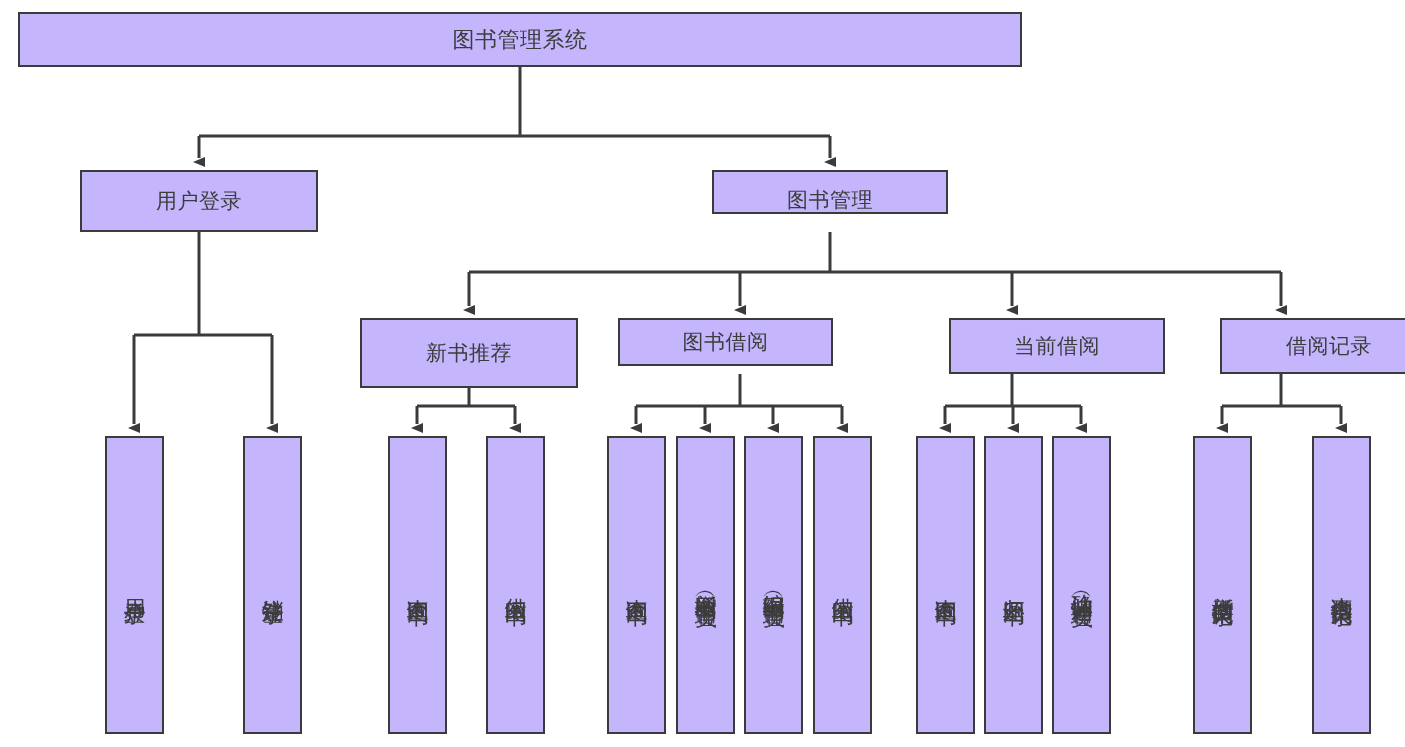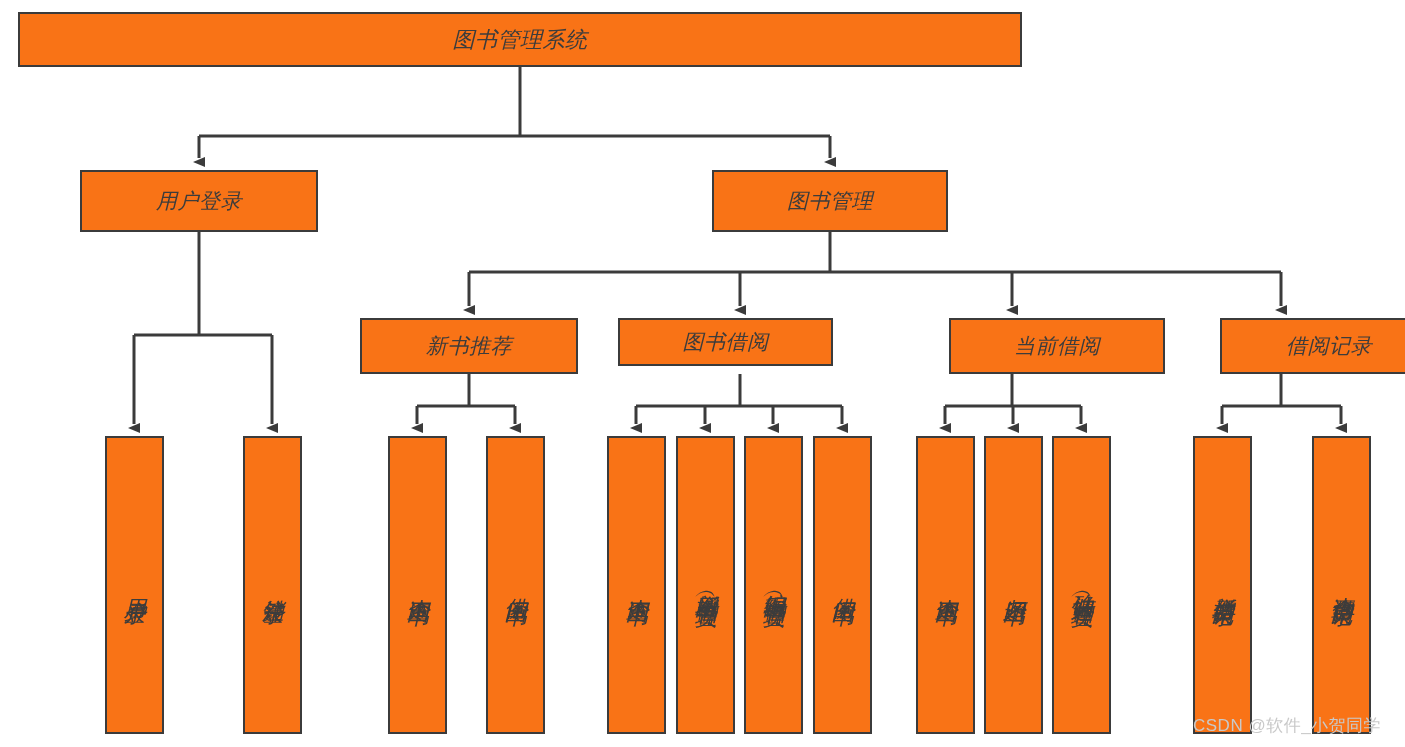--- a/index.html
+++ b/index.html
@@ -5,28 +5,27 @@
 <style>
   html,body{margin:0;padding:0;background:#ffffff;}
   body{
     font-family:"Liberation Sans","DejaVu Sans",sans-serif;
     width:1405px;height:747px;overflow:hidden;
   }
   #canvas{position:relative;width:1405px;height:747px;background:#ffffff;}
   #wires{position:absolute;left:0;top:0;width:1405px;height:747px;}
   .node{
     position:absolute;
-    background:#f97316;
+    background:#c4b5fd;
     border:2.5px solid #3b3b3b;
     box-sizing:border-box;
     display:flex;
     align-items:center;
     justify-content:center;
     color:#3c3c3c;
-    font-style:italic;
   }
   .node .lbl{
     display:block;
     text-align:center;
     line-height:1.08;
     white-space:pre;
     letter-spacing:0.5px;
   }
   .node.horiz .lbl{
     font-size:21px;
@@ -102,24 +101,24 @@
         <line x1="1341" y1="406" x2="1341" y2="424" stroke="#3b3b3b" stroke-width="3" marker-end="url(#arrow)"></line>
       </g>
   </svg>
   <div id="nodes">
       <div class="node horiz root" style="left: 18px; top: 12px; width: 1004px; height: 55px;">
         <span class="lbl">图书管理系统</span>
       </div>
       <div class="node horiz" style="left: 80px; top: 170px; width: 238px; height: 62px;">
         <span class="lbl">用户登录</span>
       </div>
-      <div class="node horiz" style="left: 712px; top: 170px; width: 236px; height: 62px;">
+      <div class="node horiz" style="left: 712px; top: 170px; width: 236px; height: 44px; align-items: flex-end;">
         <span class="lbl">图书管理</span>
       </div>
-      <div class="node horiz" style="left: 360px; top: 318px; width: 218px; height: 56px;">
+      <div class="node horiz" style="left: 360px; top: 318px; width: 218px; height: 70px;">
         <span class="lbl">新书推荐</span>
       </div>
       <div class="node horiz" style="left: 618px; top: 318px; width: 215px; height: 48px;">
         <span class="lbl">图书借阅</span>
       </div>
       <div class="node horiz" style="left: 949px; top: 318px; width: 216px; height: 56px;">
         <span class="lbl">当前借阅</span>
       </div>
       <div class="node horiz" style="left: 1172px; top: 318px; width: 218px; height: 56px; margin-left: 48px;">
         <span class="lbl">借阅记录</span>
@@ -157,14 +156,13 @@
       <div class="node vert" style="left: 1052px; top: 436px; width: 59px; height: 298px;">
         <span class="lbl">确认归还（管理员）</span>
       </div>
       <div class="node vert" style="left: 1193px; top: 436px; width: 59px; height: 298px;">
         <span class="lbl">新增借阅记录</span>
       </div>
       <div class="node vert" style="left: 1312px; top: 436px; width: 59px; height: 298px;">
         <span class="lbl">查询借阅记录</span>
       </div>
     </div>
-  <div id="watermark" style="left: 1193px; top: 714px; color: rgb(201, 201, 201);">CSDN @软件_小贺同学</div>
 </div>
 
 </body></html>

